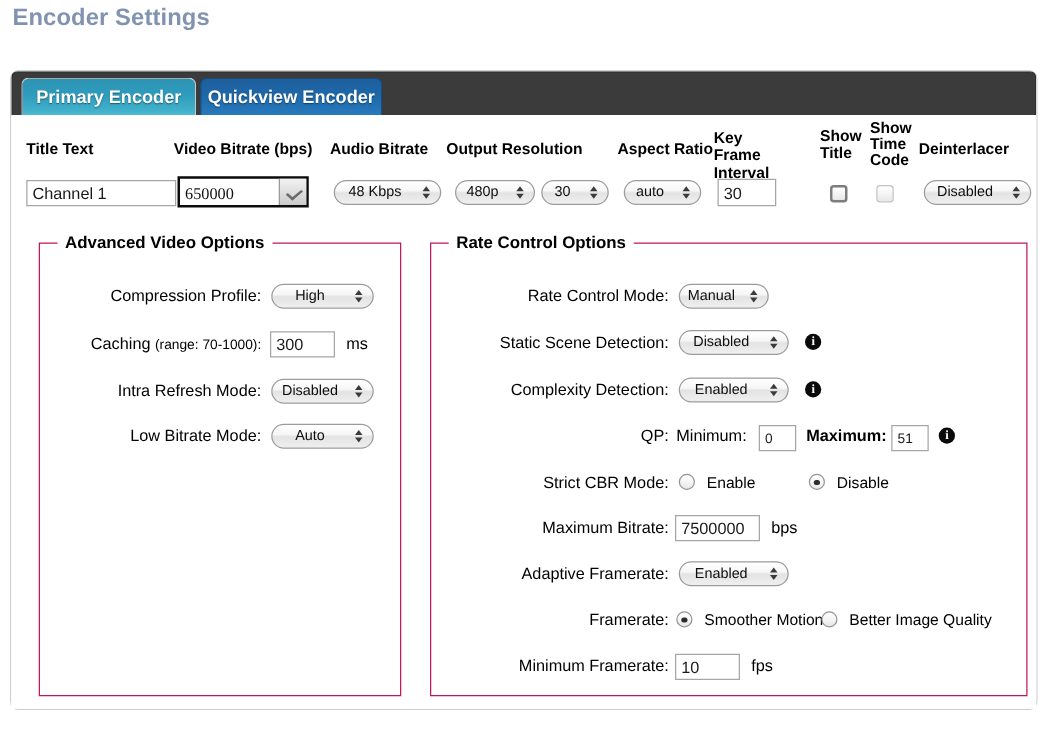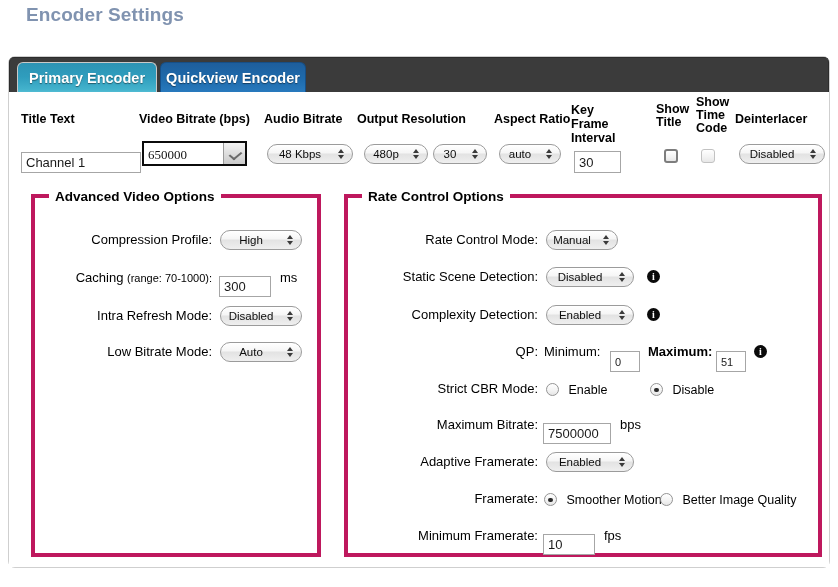--- a/index.html
+++ b/index.html
@@ -18,21 +18,20 @@
 
   
   .page-title {
     position: absolute;
     left: 10px;
     top: 4px;
     font-size: 19px;
     font-weight: bold;
     color: #8093b0;
     letter-spacing: 0.1px;
-    margin-left: 16px;
   }
 
   
   .shell {
     position: absolute;
     left: 8px;
     top: 56px;
     width: 822px;
     height: 512px;
     border: 1px solid #cfcfcf;
@@ -121,21 +120,20 @@
     font-family: "Liberation Sans", sans-serif;
     font-size: 13px;
     color: #1a1a1a;
     background: #ffffff;
     border: 1px solid #a6a6a6;
     box-sizing: border-box;
     padding: 0 4px;
     height: 21px;
     line-height: 19px;
     outline: none;
-    margin-top: 8px;
   }
   .txt.small { font-size: 11px; }
 
   
   .combo {
     position: relative;
     display: inline-block;
     height: 25px;
     border: 2px solid #0b0b0b;
     background: #ffffff;
@@ -272,21 +270,21 @@
     line-height: 13px;
     text-align: center;
     font-family: "Liberation Serif", serif;
     vertical-align: middle;
     cursor: pointer;
   }
 
   
   .fs {
     position: absolute;
-    border: 4px solid #be185d;
+    border: 1px solid #be185d;
     box-sizing: border-box;
     background: transparent;
   }
   .fs-legend {
     position: absolute;
     top: -9px;
     left: 14px;
     background: #ffffff;
     padding: 0 6px;
     font-size: 13.5px;

